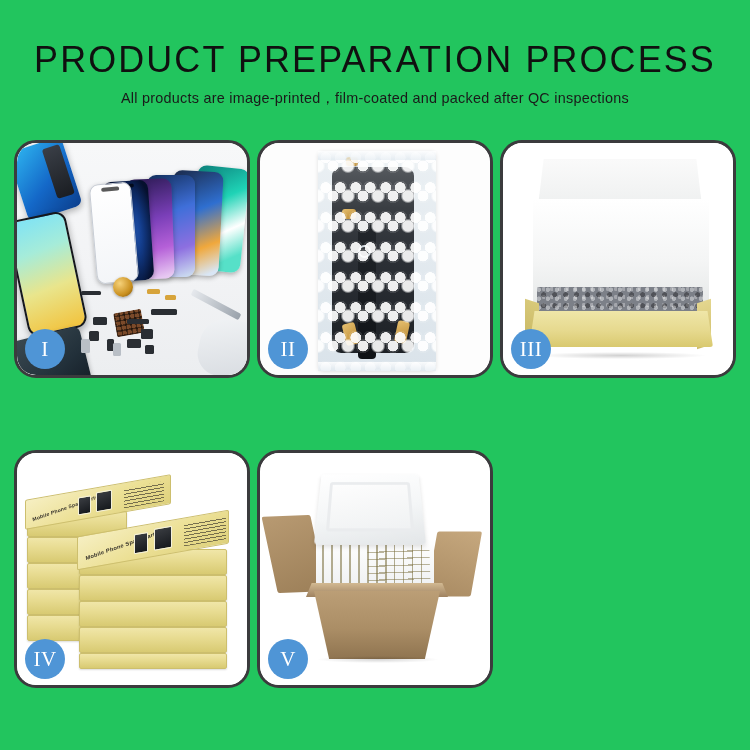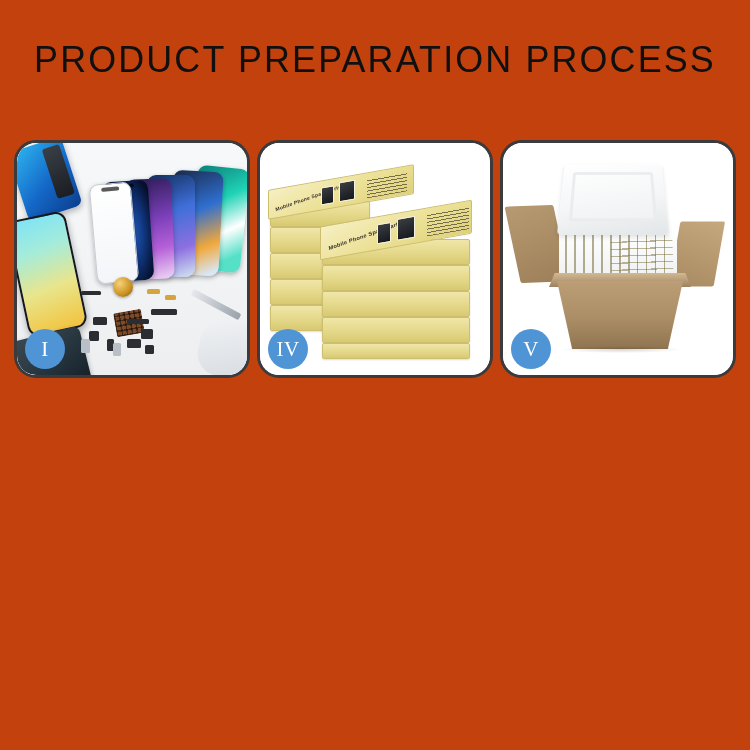--- a/index.html
+++ b/index.html
@@ -9,21 +9,21 @@
     height: 750px;
     background: #ffffff;
     font-family: "Liberation Sans", sans-serif;
     overflow: hidden;
   }
 
   .page {
     position: relative;
     width: 750px;
     height: 750px;
-    background: #c2410c;
+    background: #22c55e;
     padding-left: 34px;
   }
 
   
   .header {
     position: absolute;
     top: 38px;
     left: 0;
     width: 750px;
     text-align: center;
@@ -364,20 +364,21 @@
     position:absolute; left:34px; bottom:20px; width:164px; height:8px;
     background: radial-gradient(ellipse at 50% 50%, rgba(0,0,0,0.15), transparent 72%); }
 </style>
 </head>
 <body>
 
 <div class="page">
 
   <div class="header">
     <div class="title">PRODUCT PREPARATION PROCESS</div>
+    <div class="subtitle">All products are image-printed，film-coated and packed after QC inspections</div>
   </div>
 
   <div class="grid">
 
     <div class="panel">
       <div class="panel-photo">
         <div class="p1-bg"></div>
 
         <div class="ph ph-f5"></div>
         <div class="ph ph-f4"></div>
@@ -411,21 +412,53 @@
         <div class="sp" style="left:110px; top:176px; width:22px; height:5px;"></div>
         <div class="sp" style="left:134px; top:166px; width:26px; height:6px;"></div>
         <div class="sp sp-lt" style="left:64px; top:196px; width:9px; height:14px;"></div>
 
         <div class="tweezer"></div>
         <div class="hand"></div>
       </div>
       <div class="badge">I</div>
     </div>
 
-
+    <div class="panel">
+      <div class="panel-photo">
+        <div class="p2-bg"></div>
+        <div class="bubble-bag">
+          <div class="bag-part">
+            <div class="bag-strip"></div>
+            <div class="bag-circle"></div>
+          </div>
+          <div class="bag-gold" style="left:28px; top:6px;  width:12px; height:9px;"></div>
+          <div class="bag-gold" style="left:24px; top:58px; width:14px; height:10px;"></div>
+          <div class="bag-gold" style="left:26px; top:172px;width:13px; height:22px; transform:rotate(-14deg);"></div>
+          <div class="bag-gold" style="left:78px; top:170px;width:12px; height:22px; transform:rotate(12deg);"></div>
+          <div class="bubbles"></div>
+          <div class="bag-seal" style="top:0;"></div>
+          <div class="bag-seal" style="bottom:0;"></div>
+        </div>
+      </div>
+      <div class="badge">II</div>
+    </div>
+
+    <div class="panel">
+      <div class="panel-photo">
+        <div class="p3-bg"></div>
+        <div class="box3-lidback"></div>
+        <div class="box3-foam"></div>
+        <div class="box3-grey"></div>
+        <div class="box3-left"></div>
+        <div class="box3-right"></div>
+        <div class="box3-front"></div>
+        <div class="box3-shadow"></div>
+      </div>
+      <div class="badge">III</div>
+    </div>
 
     <div class="panel">
       <div class="panel-photo">
         <div class="p4-bg"></div>
         <div class="stackwrap">
 
           <div class="sbox" style="left:10px; top:58px;  width:100px; height:26px;"></div>
           <div class="sbox" style="left:10px; top:84px;  width:100px; height:26px;"></div>
           <div class="sbox" style="left:10px; top:110px; width:100px; height:26px;"></div>
           <div class="sbox" style="left:10px; top:136px; width:100px; height:26px;"></div>

